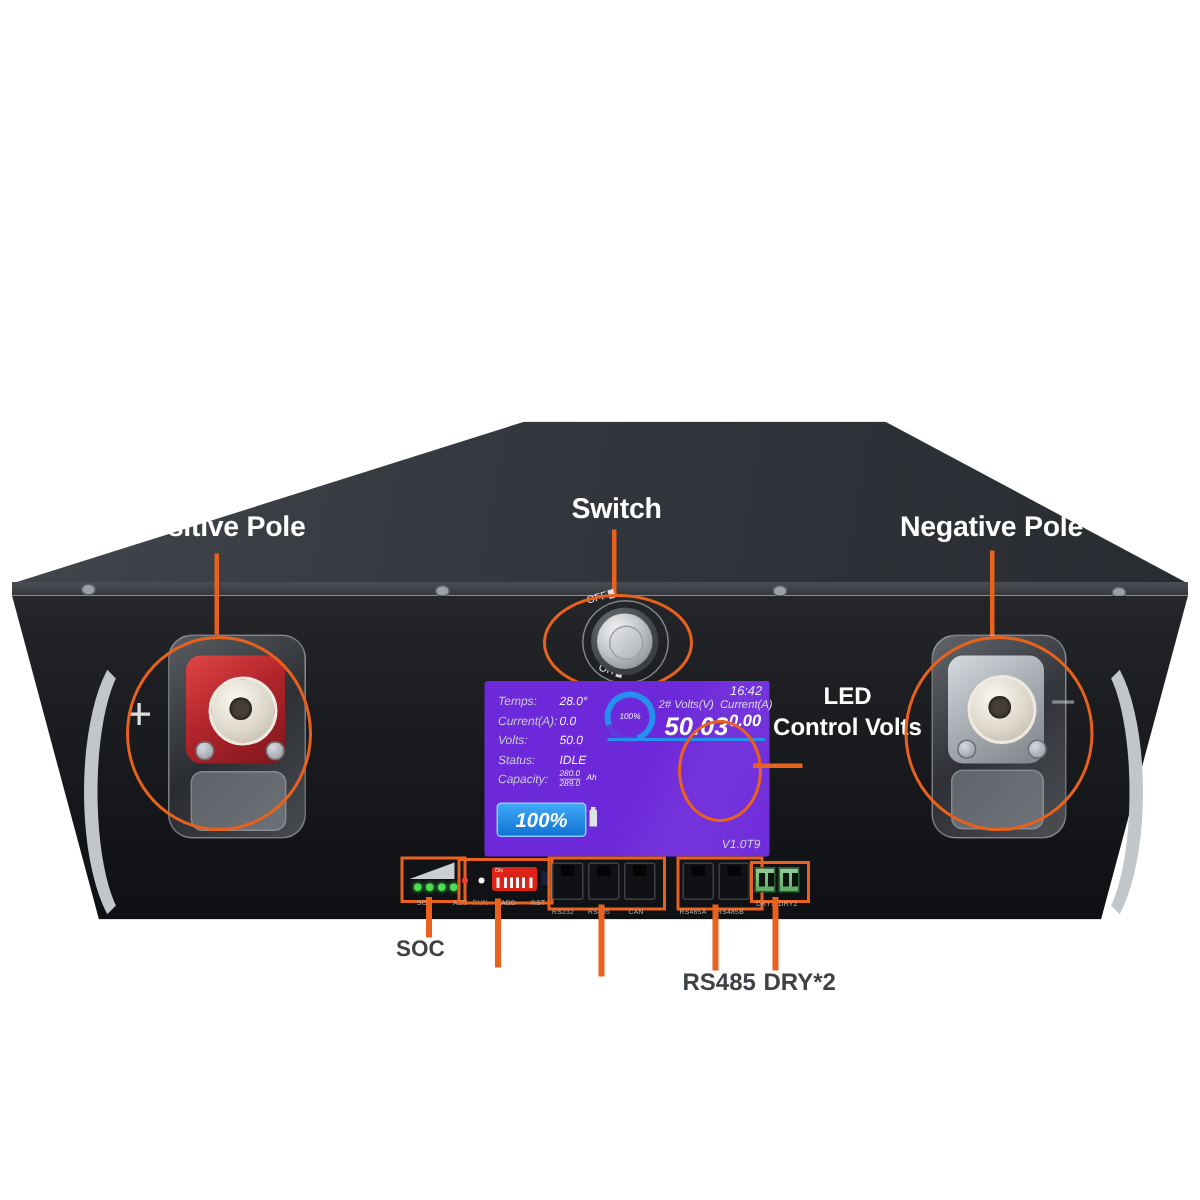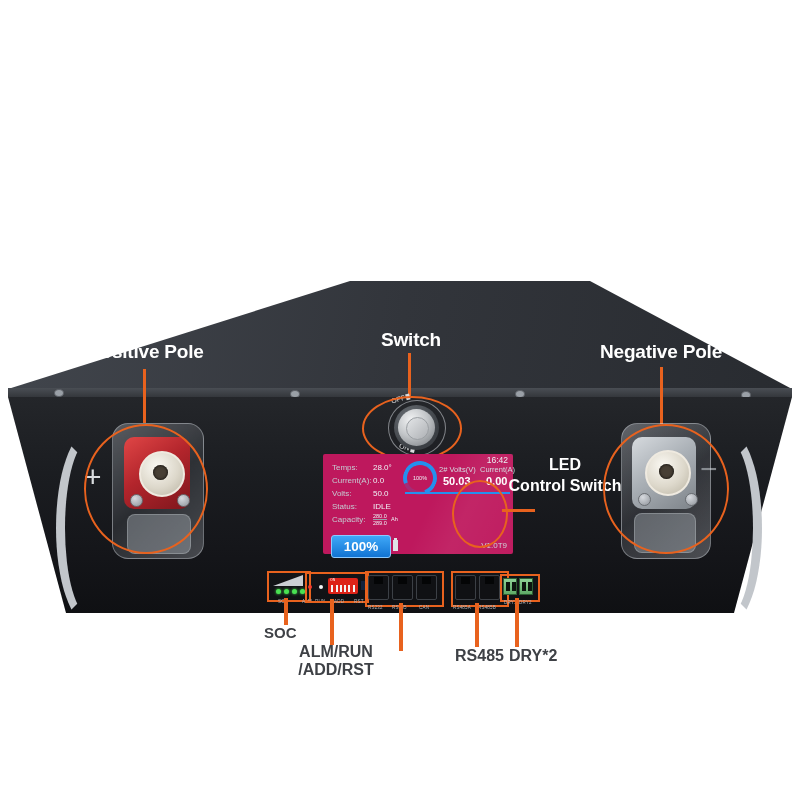--- a/index.html
+++ b/index.html
@@ -54,21 +54,21 @@
     border:1.5px solid rgba(210,214,218,0.55);}
   #knobOuter{left:394px;top:405px;width:45px;height:45px;border-radius:50%;
     background:radial-gradient(circle at 35% 30%,#6B7076,#3B3F44 70%);}
   #knob{left:398px;top:409px;width:37px;height:37px;border-radius:50%;
     background:radial-gradient(circle at 36% 30%,#F2F3F4,#C3C6C9 45%,#898D91 85%);}
   #knobInner{left:406px;top:417px;width:21px;height:21px;border-radius:50%;
     border:1px solid #9B9FA3;background:linear-gradient(135deg,#E3E5E7,#AEB1B5);}
   .swlabel{font-size:7px;color:#E9EBED;}
   .notch{display:inline-block;width:4px;height:6px;background:#D9DBDE;margin-left:1px;vertical-align:middle;}
   
-  #screen{left:323px;top:454px;width:190px;height:100px;background:#be185d;border-radius:2px;}
+  #screen{left:323px;top:454px;width:190px;height:117px;background:#6d28d9;border-radius:2px;font-style:italic;}
   #screen .sheen{position:absolute;inset:0;
     background:linear-gradient(115deg,rgba(255,255,255,0) 55%,rgba(255,255,255,0.06) 72%,rgba(255,255,255,0.02) 100%);}
   #screen .t{position:absolute;}
   .srlab{font-size:8px;color:#C6CCD3;}
   .srval{font-size:8px;color:#EEF1F5;}
   #gauge{left:80px;top:7px;width:26px;height:26px;border:4px solid #2590EE;border-radius:50%;
     border-bottom-color:rgba(37,144,238,0.18);transform:rotate(25deg);}
   #gaugeLbl{left:80px;top:7px;width:34px;height:34px;line-height:34px;text-align:center;
     font-size:5.5px;color:#EEF2F6;}
   #blueline{left:82px;top:38px;width:105px;height:2px;background:#2590EE;}
@@ -151,34 +151,34 @@
     <div class="t srval" style="left:50px;top:48px;text-align:right;">IDLE</div>
     <div class="t srlab" style="left:9px;top:61px;">Capacity:</div>
     <div class="t frac" style="left:50px;top:59px;">
       <div style="border-bottom:0.5px solid #9AA2AB;">280.0</div>
       <div>289.0</div>
     </div>
     <div class="t frac" style="left:68px;top:62px;">Ah</div>
     <div class="t" id="gauge"></div>
     <div class="t" id="gaugeLbl">100%</div>
     <div class="t" style="left:116px;top:11px;font-size:7.5px;color:#D5DBE1;">2# Volts(V)</div>
-    <div class="t" style="left:120px;top:21px;font-size:11px;font-weight:700;color:#FFF;">50.03</div>
+    <div class="t" style="left:120px;top:21px;font-size:17px;font-weight:700;color:#FFF;">50.03</div>
     <div class="t" style="left:157px;top:11px;font-size:7.5px;color:#D5DBE1;">Current(A)</div>
     <div class="t" style="left:163px;top:21px;font-size:11px;font-weight:700;color:#FFF;">0.00</div>
     <div class="t" id="blueline"></div>
     <div class="t" id="socbtn">100%</div>
     <div class="t" style="left:70px;top:86px;width:5px;height:11px;background:#DFE3E7;"></div>
     <div class="t" style="left:71px;top:84px;width:3px;height:2px;background:#DFE3E7;"></div>
     <div class="t" style="right:6px;bottom:4px;font-size:8px;color:#CED3D9;">V1.0T9</div>
   </div>
 
   <div class="abs oring" style="left:452px;top:480px;width:52px;height:64px;"></div>
   <div class="abs hline" style="left:502px;top:509px;width:33px;"></div>
   <div class="abs ledlbl" style="left:528px;top:456px;width:74px;">LED</div>
-  <div class="abs ledlbl" style="left:503px;top:477px;width:124px;">Control Switch</div>
+  <div class="abs ledlbl" style="left:503px;top:477px;width:124px;">Control Volts</div>
 
   <div class="abs wlabel" style="left:600px;top:341px;">Negative Pole</div>
   <div class="abs vline" style="left:660px;top:367px;height:57px;"></div>
   <div class="abs" id="minus">−</div>
   <div class="abs cover" id="coverN"></div>
   <div class="abs" id="silverblock"></div>
   <div class="abs washer" style="left:645px;top:450px;"></div>
   <div class="abs hole" style="left:659px;top:464px;"></div>
   <div class="abs tscrew" style="left:638px;top:493px;"></div>
   <div class="abs tscrew" style="left:685px;top:493px;"></div>
@@ -247,20 +247,16 @@
   <div class="tl" style="left:504px;top:600px;">DRY1</div>
   <div class="tl" style="left:519px;top:600px;">DRY2</div>
 
   <div class="abs vline" style="left:284px;top:598px;height:27px;width:3.5px;"></div>
   <div class="abs vline" style="left:330px;top:599px;height:46px;width:3.5px;"></div>
   <div class="abs vline" style="left:399px;top:603px;height:48px;width:3.5px;"></div>
   <div class="abs vline" style="left:475px;top:603px;height:44px;width:3.5px;"></div>
   <div class="abs vline" style="left:515px;top:598px;height:49px;width:3.5px;"></div>
 
   <div class="abs dg" style="left:264px;top:624px;font-size:15px;">SOC</div>
-  <div class="abs dg" style="left:298px;top:643px;width:76px;">
-    <div>ALM/RUN</div>
-    <div>/ADD/RST</div>
-  </div>
   <div class="abs dg" style="left:455px;top:647px;">RS485</div>
   <div class="abs dg" style="left:509px;top:647px;">DRY*2</div>
 
 </div>
 
 </body></html>

